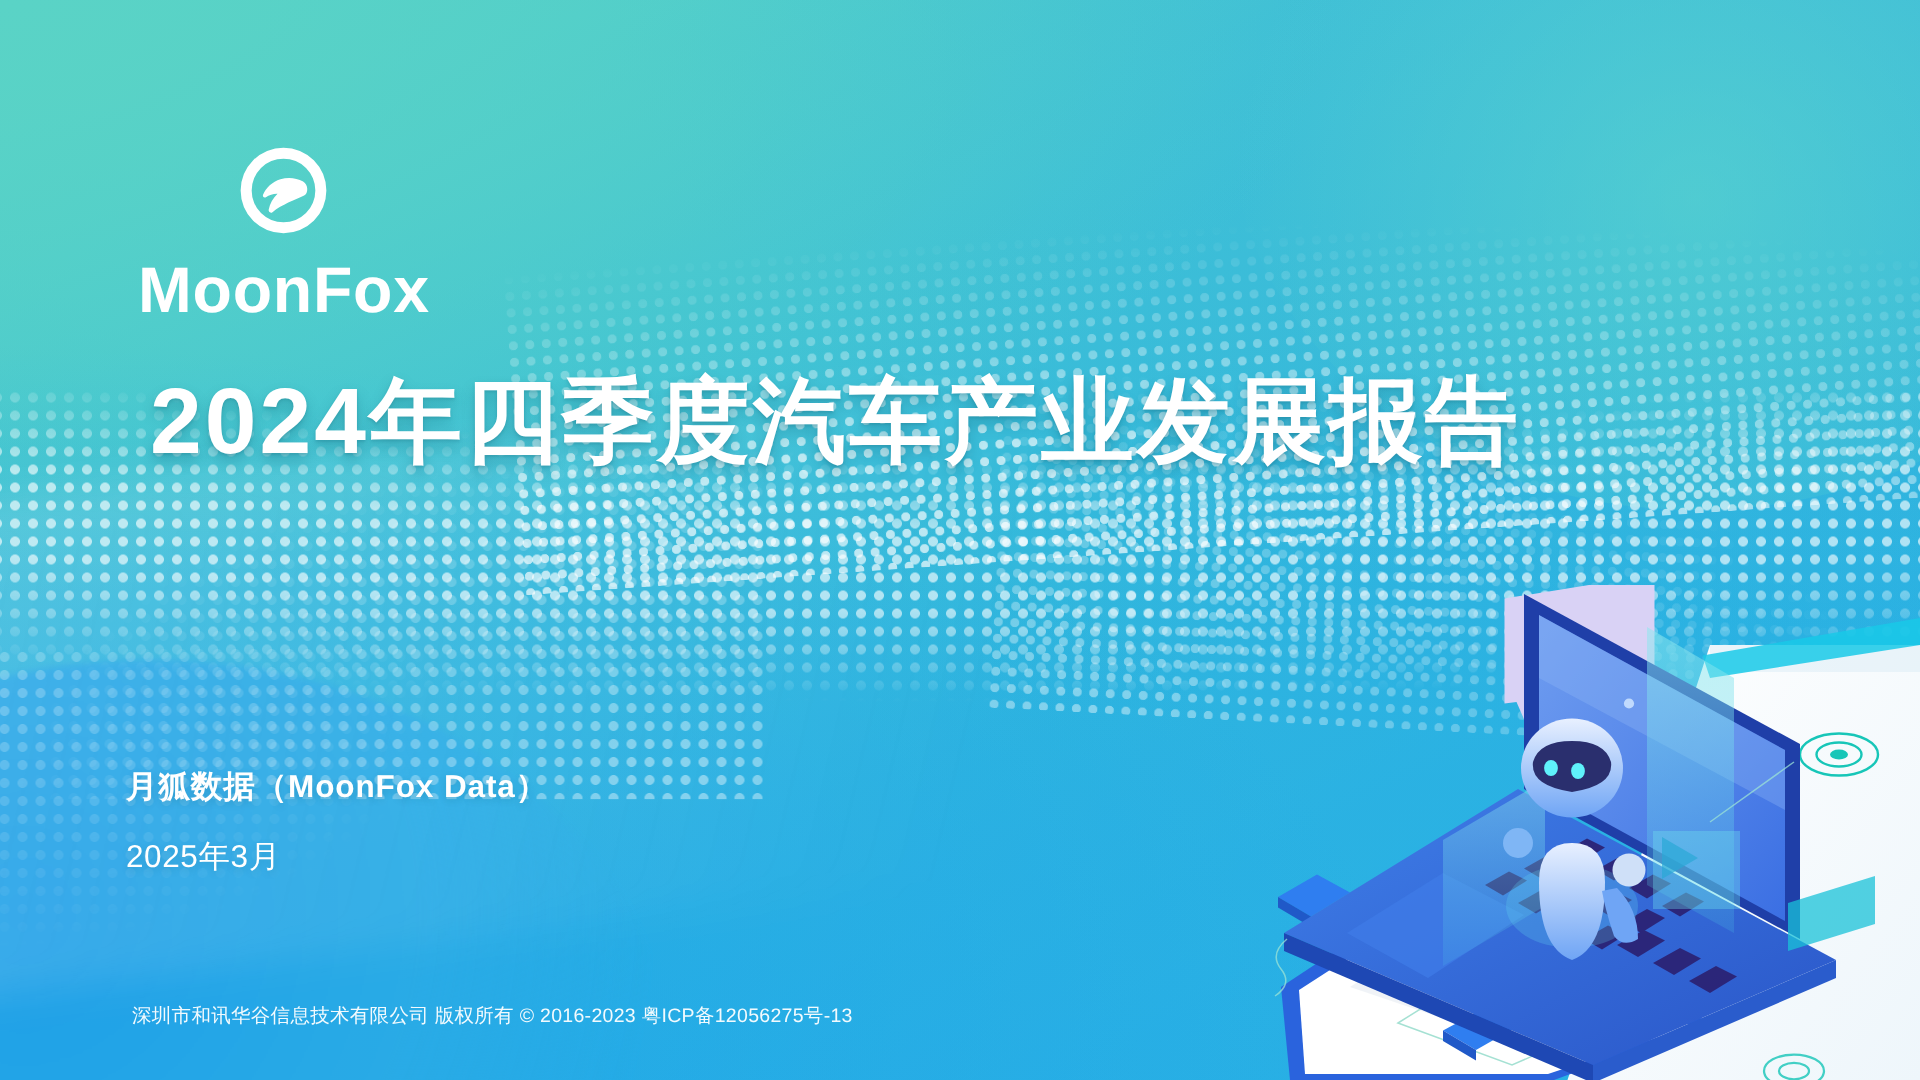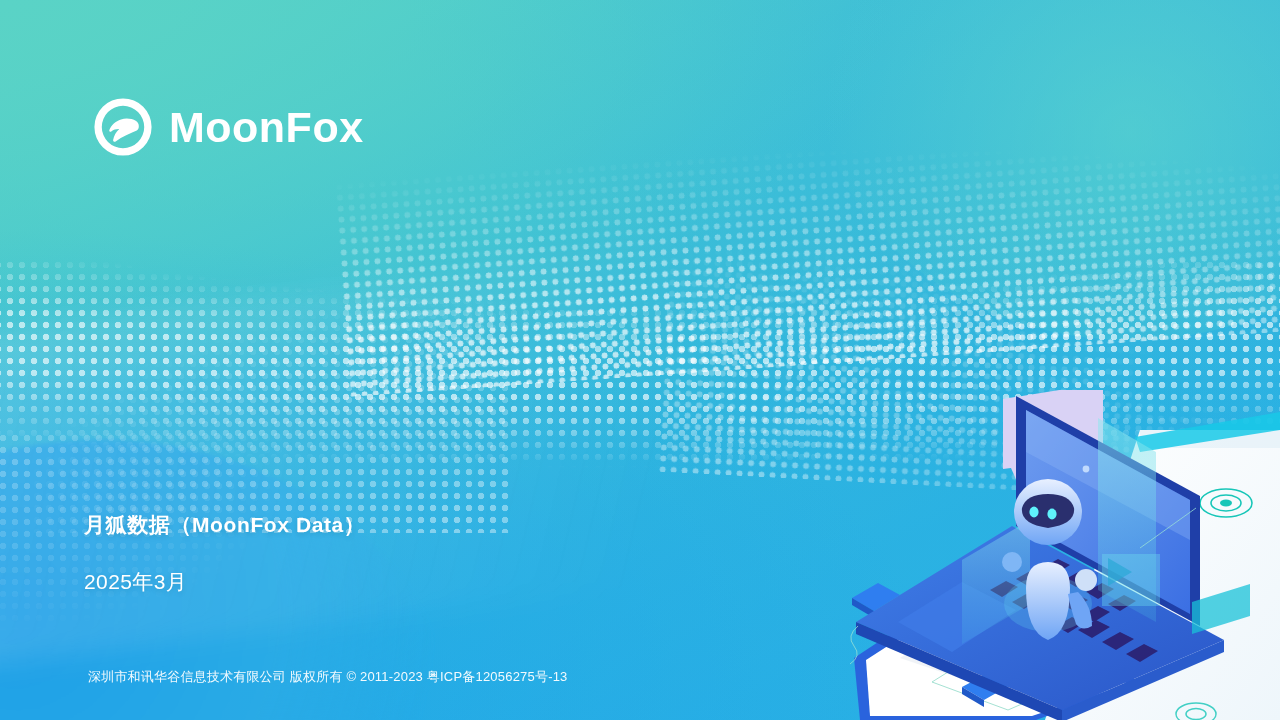--- a/index.html
+++ b/index.html
@@ -73,21 +73,21 @@
   }
   .dl-right{
     left:52%;top:18%;width:54%;height:50%;
     background-size:11px 11px;
     -webkit-mask-image:radial-gradient(110% 90% at 10% 100%, #000 0%, rgba(0,0,0,.4) 50%, rgba(0,0,0,0) 72%);
             mask-image:radial-gradient(110% 90% at 10% 100%, #000 0%, rgba(0,0,0,.4) 50%, rgba(0,0,0,0) 72%);
     opacity:.55;transform:rotate(3deg);
   }
 
   
-  .logo{position:absolute;left:92px;top:96px;display:flex;align-items:center;gap:15px;}
+  .logo{position:absolute;left:92px;top:96px;display:flex;align-items:center;gap:15px;flex-direction:column;}
   .logo-mark{width:62px;height:62px;display:block;}
   .logo-word{
     font-size:43px;font-weight:700;color:#ffffff;letter-spacing:.5px;
     line-height:1;white-space:nowrap;
   }
 
   
   .title{
     position:absolute;left:100px;top:247px;
     font-size:62px;font-weight:700;color:#ffffff;
@@ -95,21 +95,21 @@
     text-shadow:0 5px 9px rgba(16,92,110,.28), 0 1px 2px rgba(16,92,110,.22);
   }
 
   
   .meta{position:absolute;left:84px;top:514px;color:#fff;}
   .meta-org{
     font-size:21px;font-weight:700;letter-spacing:.6px;line-height:1;
     white-space:nowrap;text-shadow:0 2px 5px rgba(16,92,110,.2);
   }
   .meta-date{
-    margin-top:36px;font-size:21px;font-weight:400;letter-spacing:.4px;
+    margin-top:26px;font-size:21px;font-weight:400;letter-spacing:.4px;
     line-height:1;white-space:nowrap;text-shadow:0 2px 5px rgba(16,92,110,.2);
   }
 
   
   .footer{
     position:absolute;left:88px;top:668px;
     font-size:13px;font-weight:400;color:rgba(255,255,255,.94);
     letter-spacing:.2px;white-space:nowrap;
   }
 
@@ -135,27 +135,28 @@
   </div>
 
   <div class="logo">
     <svg class="logo-mark" viewBox="0 0 64 64">
       <path fill="#ffffff" d="M32 2.5A29.5 29.5 0 1 0 32 61.5 29.5 29.5 0 1 0 32 2.5Zm0 7.6a21.9 21.9 0 1 1 0 43.8 21.9 21.9 0 0 1 0-43.8Z"></path>
       <path fill="#ffffff" d="M45.5 25.8c-4.6-2.6-10.3-3.2-15.6-1.6-5.6 1.7-10 5.8-12 10.8-.5 1.3.9 2.4 2 1.6 2.3-1.6 5.1-2.5 8-2.4-3.1 2.9-5.3 6.8-6.1 11.1-.3 1.5 1.4 2.5 2.6 1.6 6.8-5.3 15-8.3 21.8-11.4 3-1.4 3-7.5-.7-9.7Z"></path>
     </svg>
     <div class="logo-word">MoonFox</div>
   </div>
 
+  <div class="title">2024年四季度汽车产业发展报告</div>
 
   <div class="meta">
     <div class="meta-org">月狐数据（MoonFox Data）</div>
     <div class="meta-date">2025年3月</div>
   </div>
 
-  <div class="footer">深圳市和讯华谷信息技术有限公司 版权所有 © 2011-2023 粤ICP备12056275号-13</div>
+  <div class="footer">深圳市和讯华谷信息技术有限公司 版权所有 © 2016-2023 粤ICP备12056275号-13</div>
 
   <div class="illus">
     <svg viewBox="0 0 440 330">
       <defs>
         <linearGradient id="gScreen" x1="0" y1="0" x2="1" y2="1">
           <stop offset="0" stop-color="#6f9df0"></stop>
           <stop offset="1" stop-color="#3b6fe3"></stop>
         </linearGradient>
         <linearGradient id="gBase" x1="0" y1="0" x2="1" y2="1">
           <stop offset="0" stop-color="#3f7ee8"></stop>

